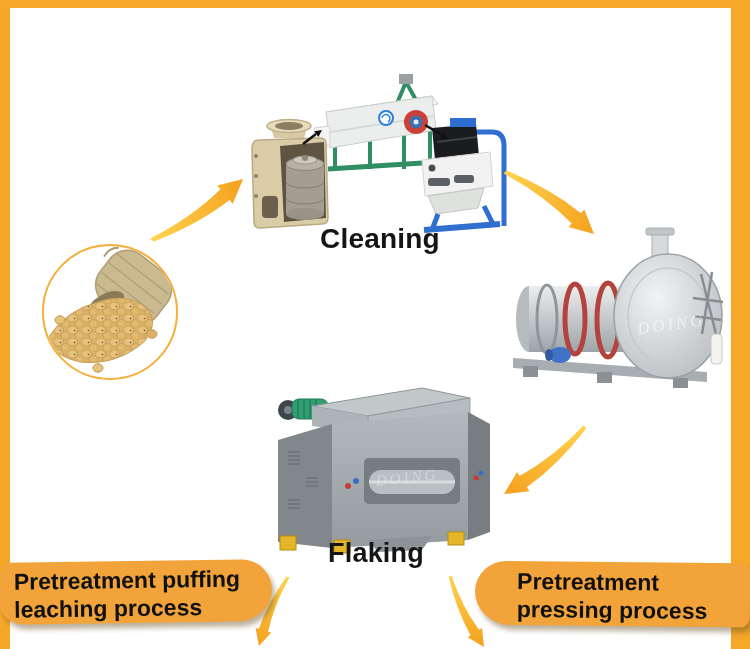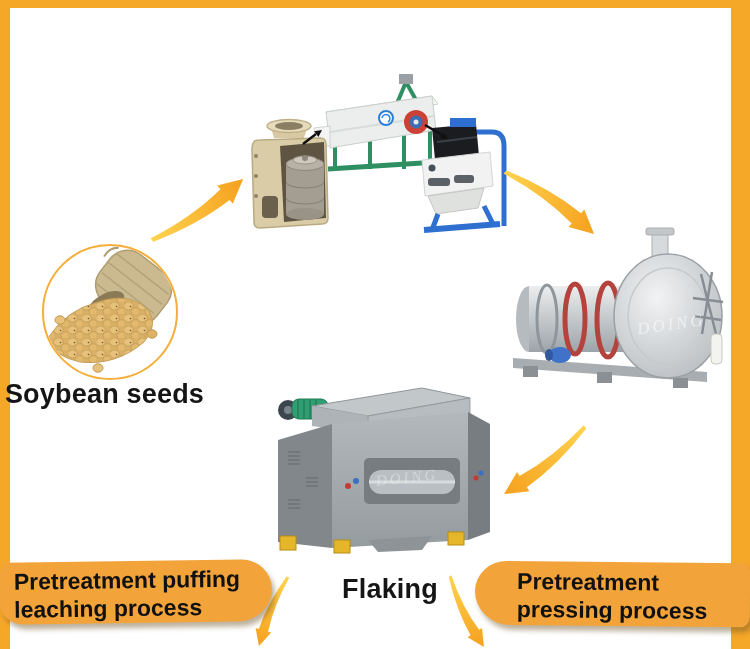--- a/index.html
+++ b/index.html
@@ -16,21 +16,21 @@
   .machine-svg { position:absolute; z-index:2; }
   #arrow-layer { position:absolute; left:0; top:0; z-index:3; pointer-events:none; }
 
   .label {
     position:absolute; z-index:4; font-weight:700; color:#151515;
     text-align:center; letter-spacing:0.2px; line-height:1.05;
   }
   #label-cleaning  { left:290px; top:224px; width:180px; font-size:28px; }
   #label-soybean   { left:2px;   top:380px; width:205px; font-size:27px; }
   #label-softening { left:558px; top:384px; width:178px; font-size:27px; }
-  #label-flaking   { left:302px; top:539px; width:176px; font-size:27px;margin-top:36px; }
+  #label-flaking   { left:288px; top:539px; width:176px; font-size:27px; }
 
   .banner {
     position:absolute; z-index:5; background:#F2A43B; color:#111111;
     font-weight:700; font-size:23px; line-height:1.22;
     box-shadow:3px 5px 5px rgba(110,85,40,0.45);
   }
   #banner-left {
     left:0; top:561px; width:272px; height:62px;
     padding:5px 0 0 14px; box-sizing:border-box;
     border-radius:6px 34px 40px 28px / 24px 34px 36px 22px;
@@ -220,21 +220,21 @@
       </linearGradient>
       <path id="swoosh" d="M1.35,28.1 Q43.7,24.2 77.9,9.85 L76.4,5.6 L100.8,8.9 L83.6,26.4 L82.1,22.1 Q46.5,32.3 2.65,31.9 Z"></path>
     </defs>
     <use href="#swoosh" fill="url(#arrowGrad)" transform="translate(152,240) rotate(-21.7) scale(1.085) translate(-2,-30)"></use>
     <use href="#swoosh" fill="url(#arrowGrad)" transform="translate(505,172) rotate(22.8) scale(1.074,-1.074) translate(-2,-30)"></use>
     <use href="#swoosh" fill="url(#arrowGrad)" transform="translate(585,427) rotate(128.3) scale(1.041,-1.041) translate(-2,-30)"></use>
     <use href="#swoosh" fill="url(#arrowGrad)" transform="translate(288,577) rotate(124.9) scale(0.741) translate(-2,-30)"></use>
     <use href="#swoosh" fill="url(#arrowGrad)" transform="translate(450,576) rotate(76.5) scale(0.779) translate(-2,-30)"></use>
   </svg>
 
-  <div id="label-soybean" class="label">Soybean seeds</div>
+  <div id="label-cleaning" class="label">Cleaning</div>
   <div id="label-flaking" class="label">Flaking</div>
 
   <div id="banner-left" class="banner">
     <span class="line">Pretreatment puffing</span>
     <span class="line">leaching process</span>
   </div>
   <div id="banner-right" class="banner">
     <span class="line">Pretreatment</span>
     <span class="line">pressing process</span>
   </div>

